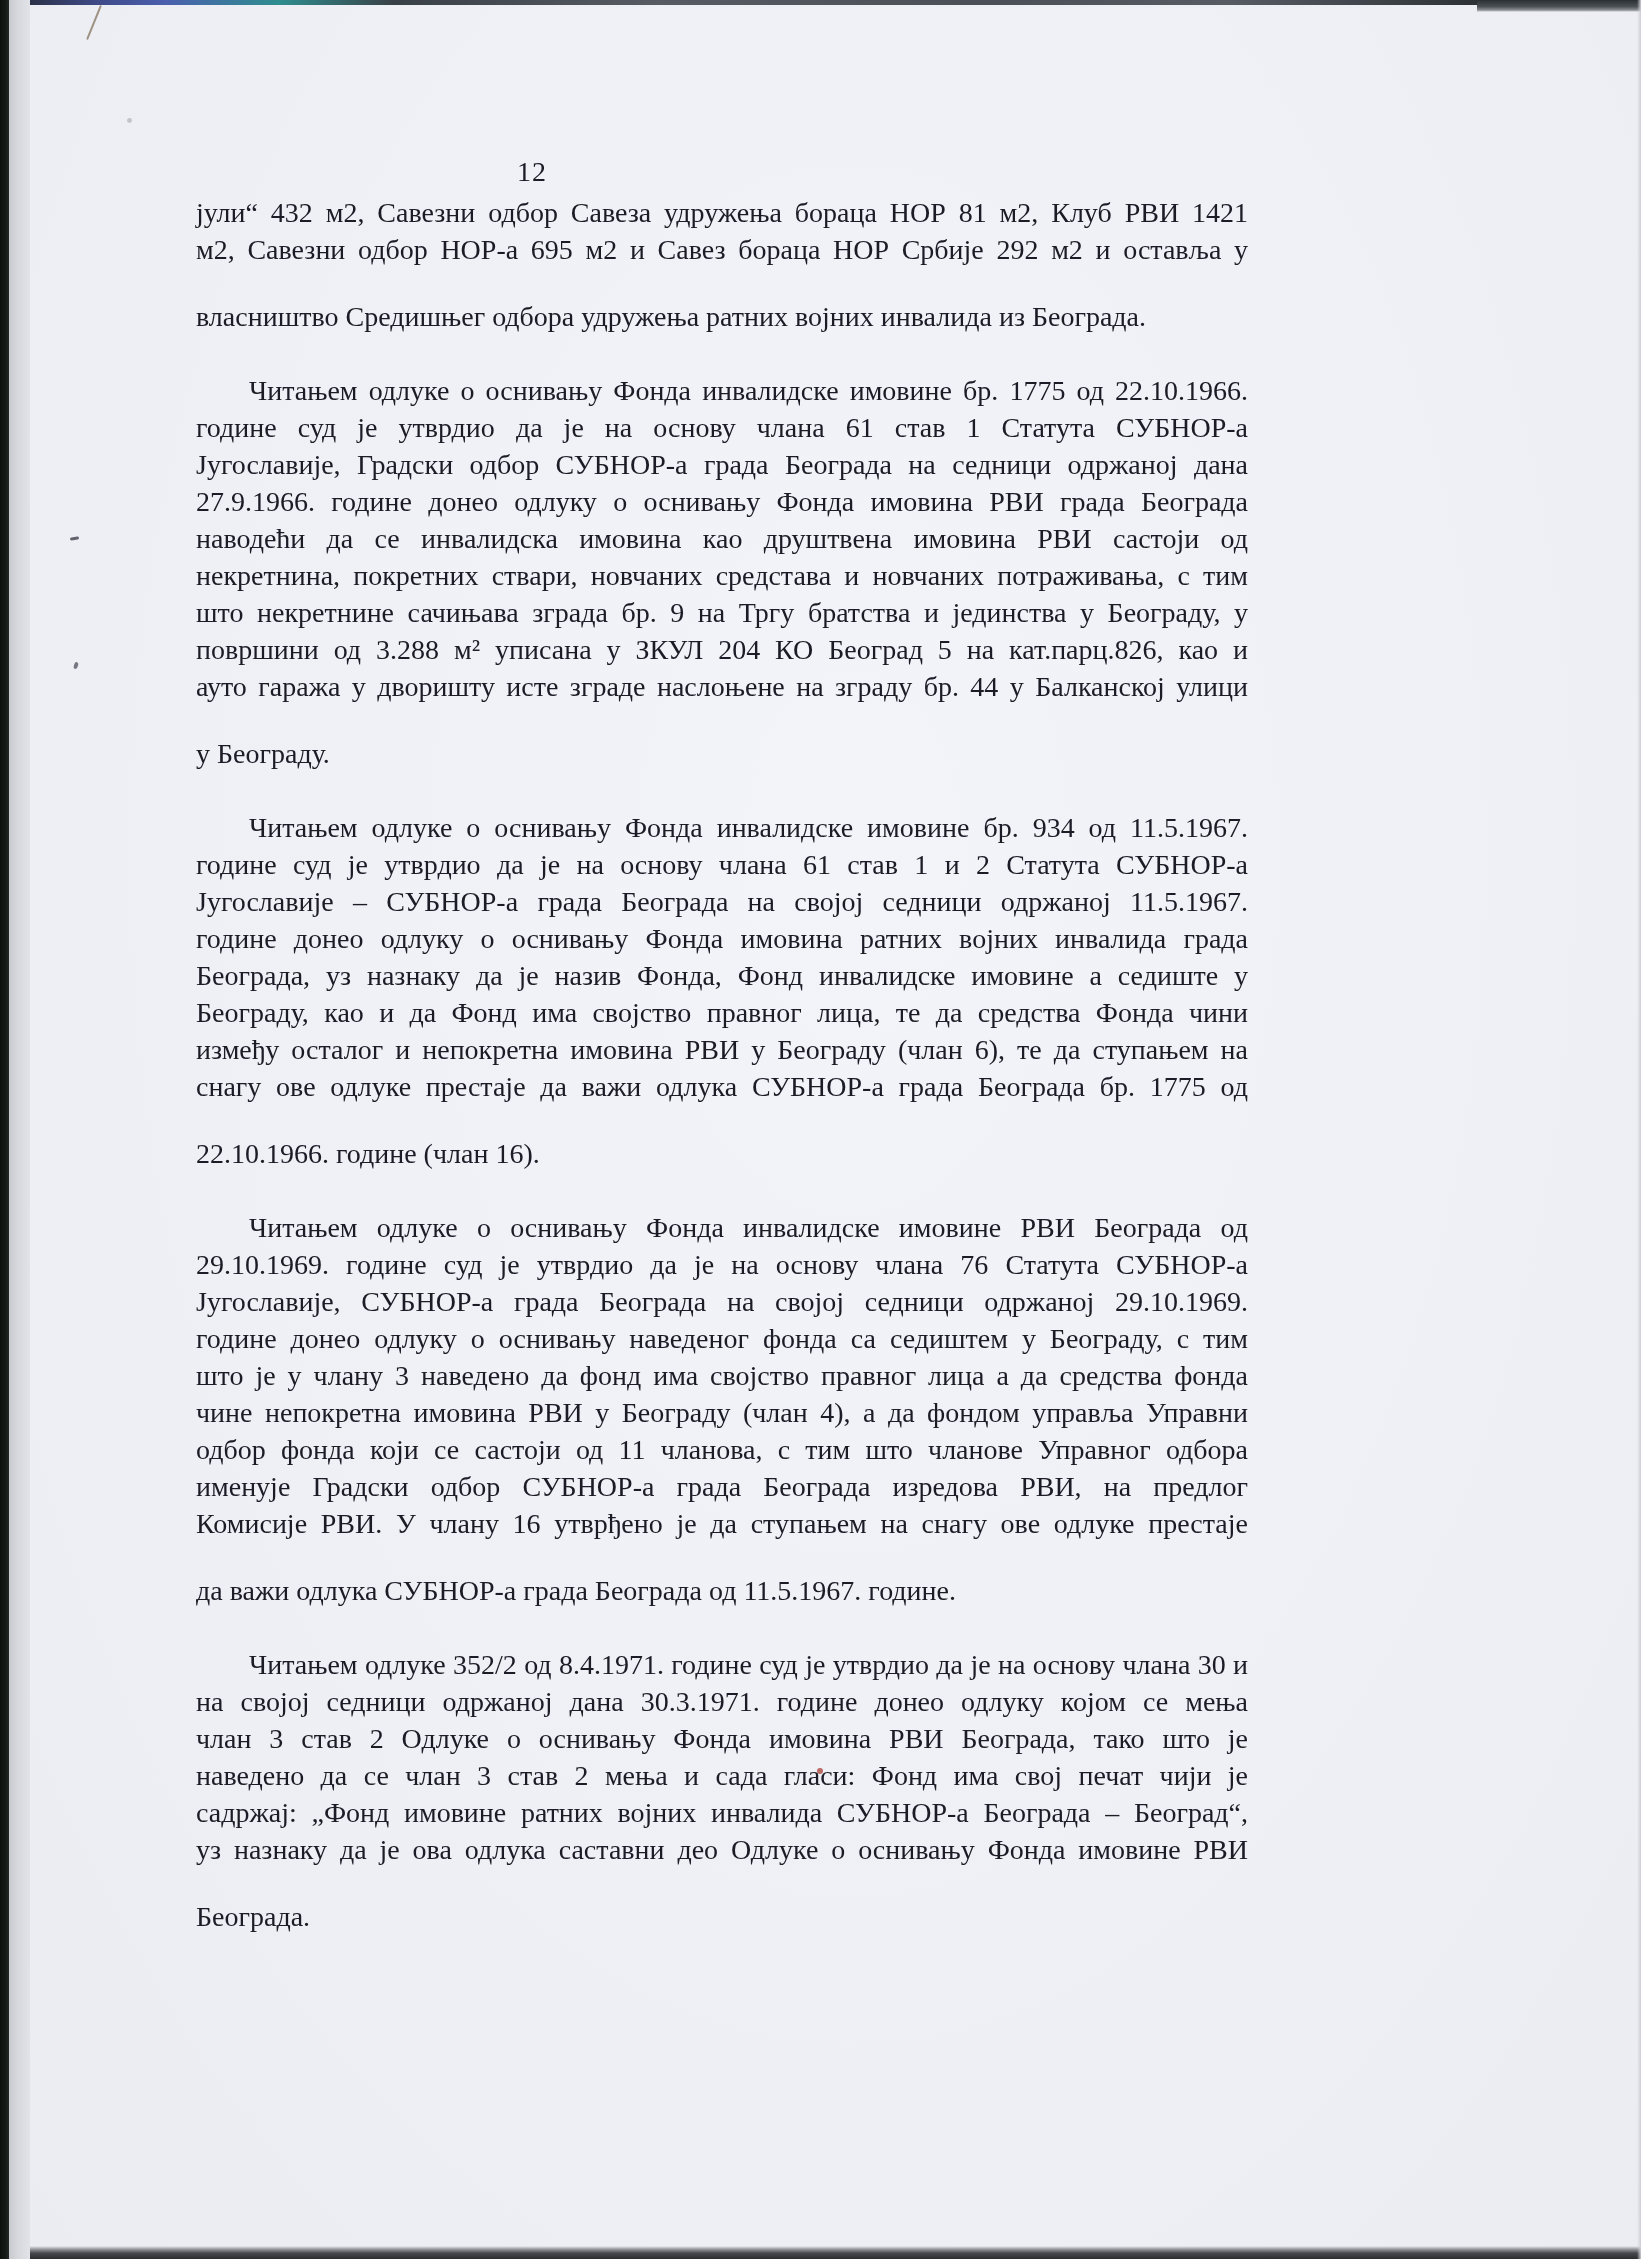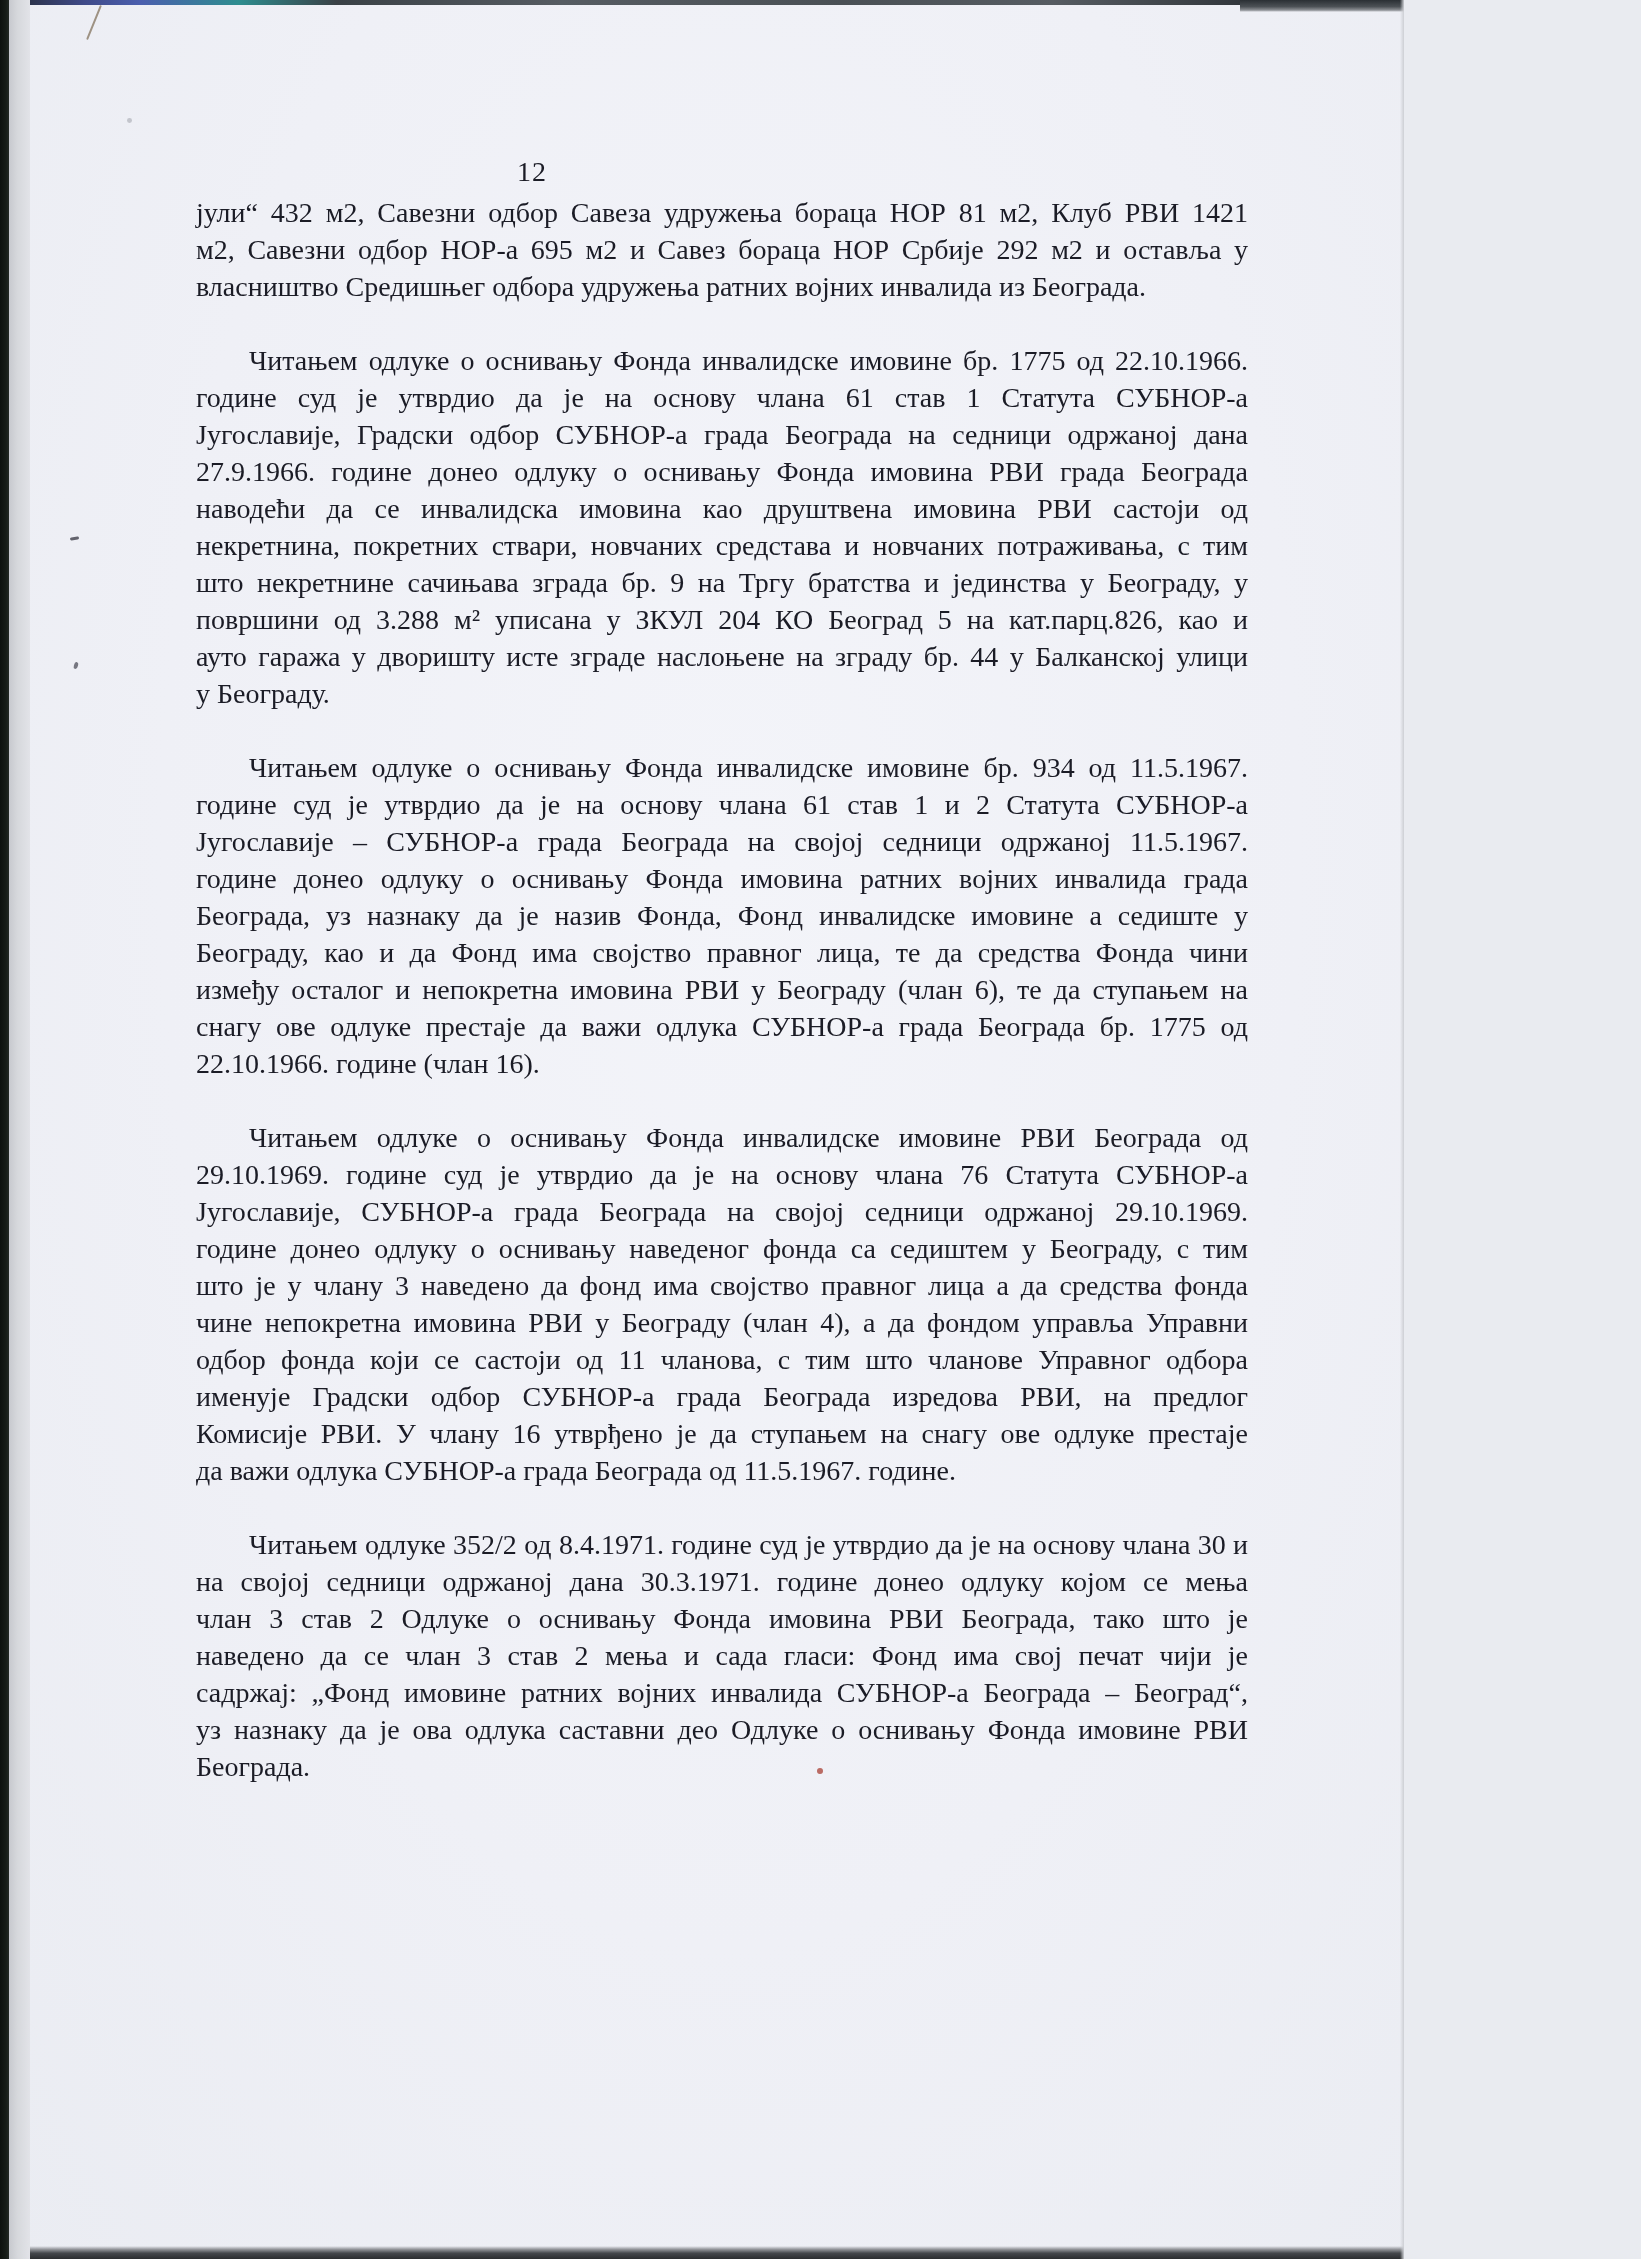--- a/index.html
+++ b/index.html
@@ -5,21 +5,21 @@
   html, body {
     margin: 0;
     padding: 0;
     width: 1641px;
     height: 2259px;
     background: #e9ebf0;
     overflow: hidden;
   }
   .scan {
     position: relative;
-    width: 1404px;
+    width: 1641px;
     height: 2259px;
     background: radial-gradient(ellipse at 52% 38%, #f3f4f9 0%, #eff0f6 55%, #eaecf2 100%);
     overflow: hidden;
     font-family: "Liberation Serif", serif;
   }
   
   .edge-top {
     position: absolute; top: 0; left: 0; right: 0; height: 4.8px;
     background: linear-gradient(90deg,
       #23282d 0%, #3f4a88 6%, #4b5fae 10%, #2e8d8f 17%, #3a4146 24%,
@@ -68,21 +68,21 @@
     width: 58px;
     letter-spacing: 1px;
   }
   .para { margin: 0 0 37px 0; }
   .para:last-child { margin-bottom: 0; }
   .para .line {
     height: 37px;
     text-align: justify;
     text-align-last: justify;
   }
-  .para .line.last { text-align-last: left; }
+  .para .line.last { text-align-last: left; margin-top: 30px; }
   .para.indent .line:first-child { text-indent: 53px; }
 </style>
 </head>
 <body>
 
 <div class="scan">
 
   <div class="edge-top"></div>
   <div class="edge-top-right"></div>
   <div class="edge-left-dark"></div>

